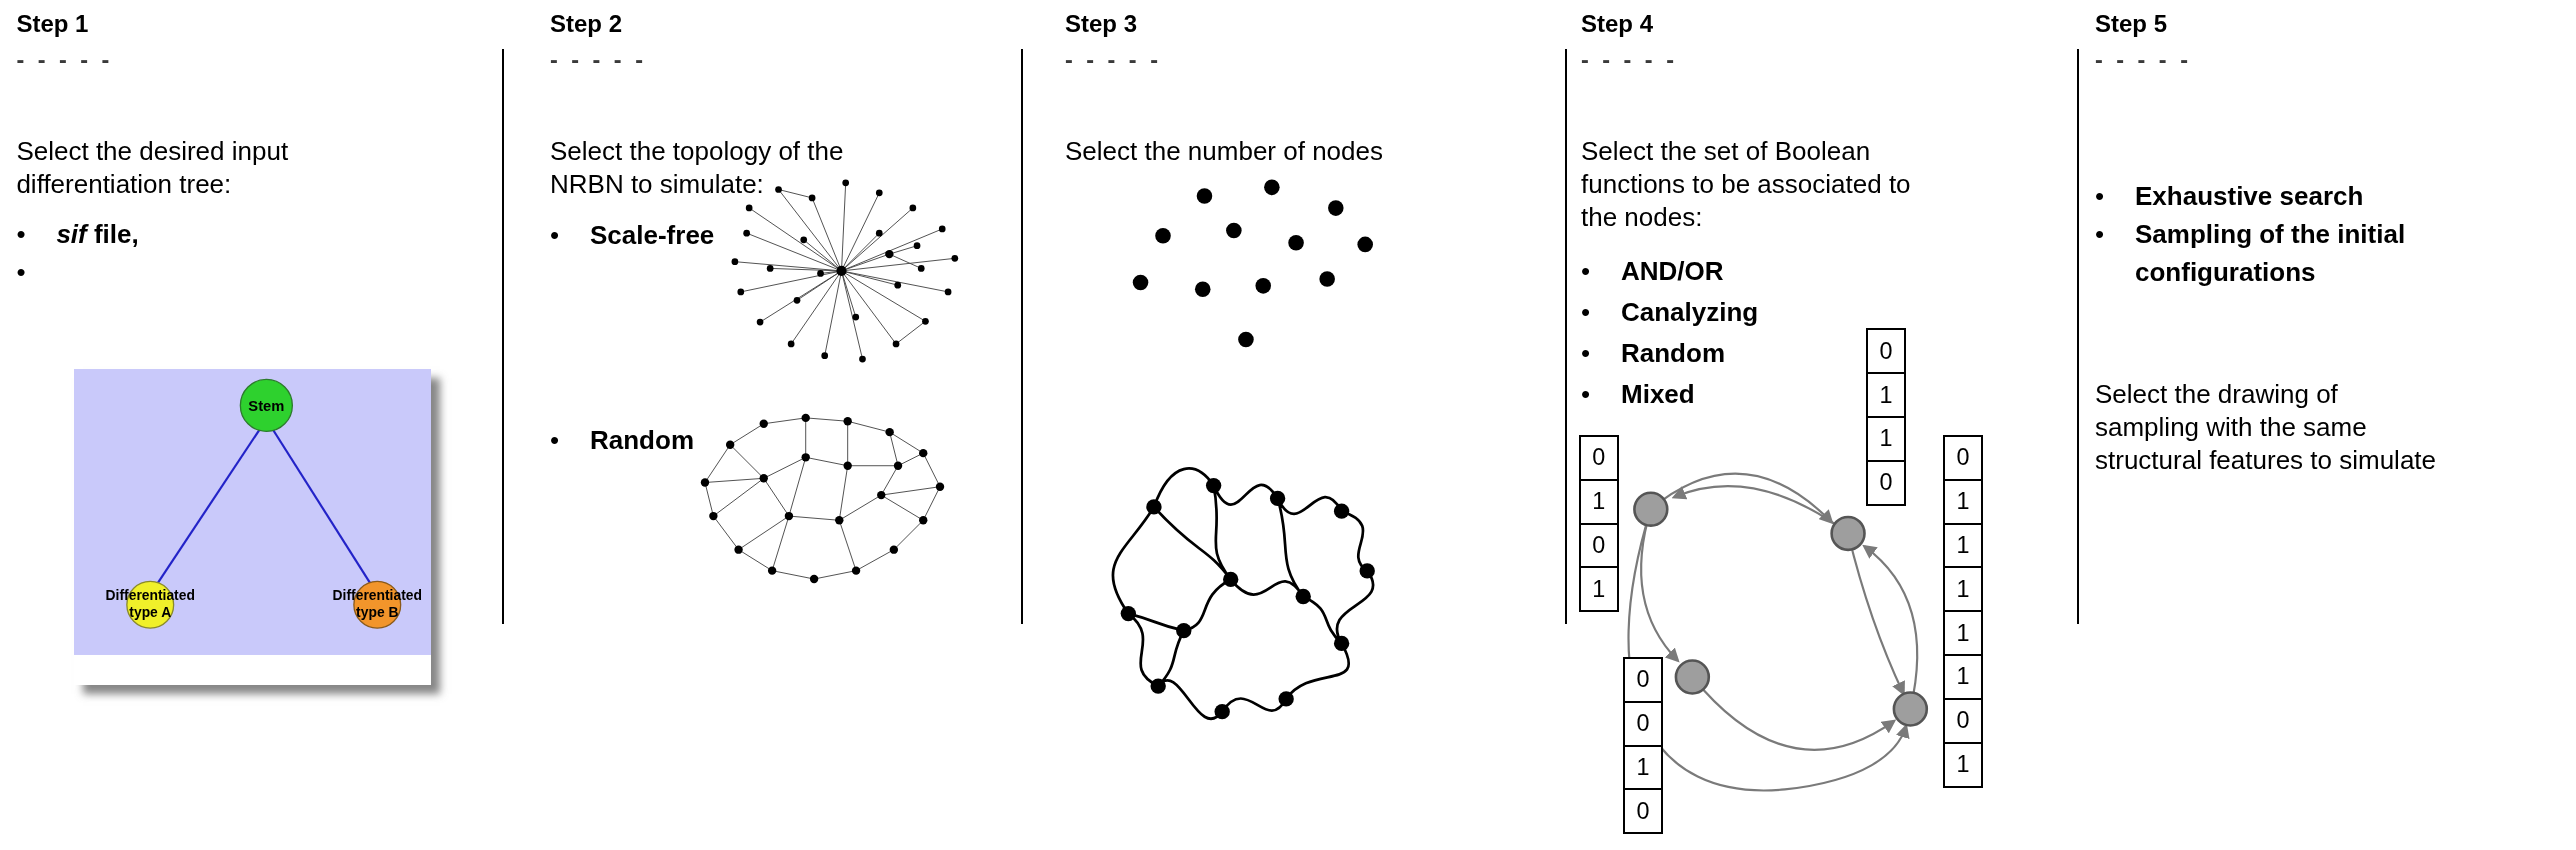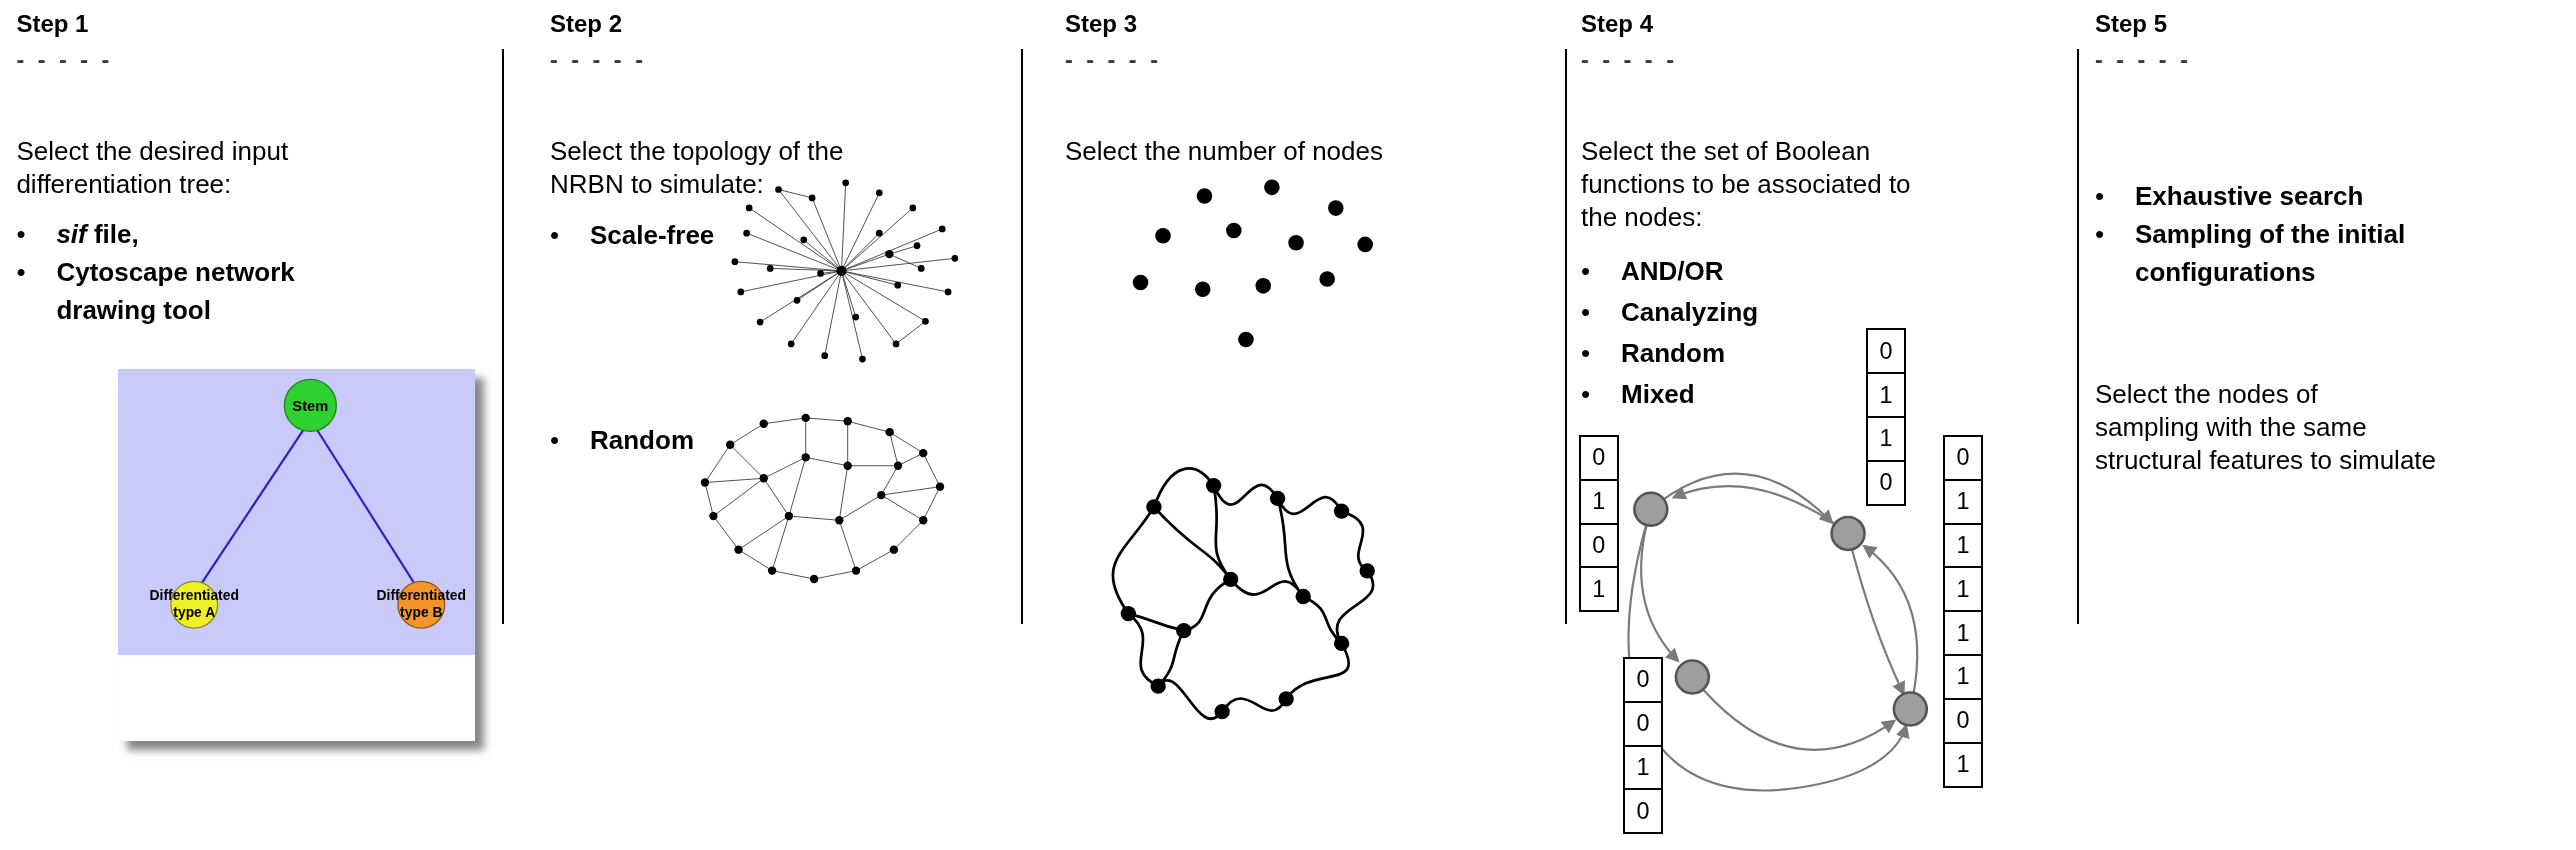--- a/index.html
+++ b/index.html
@@ -11,21 +11,21 @@
   .step-title { font-size:24px; font-weight:700; line-height:1.1; }
   .dashes { font-size:23.4px; font-weight:700; letter-spacing:3.5px; color:#3a3a3a; line-height:1; }
   .para { font-size:26px; line-height:33px; }
   .bullets { font-size:26px; line-height:38px; }
   .bullets-tight { line-height:41px; }
   .bullet-row { display:flex; align-items:flex-start; }
   .bullet-glyph { flex:0 0 40px; width:40px; }
   .bullet-text { display:block;font-weight:bold; }
   i { font-style:italic; }
   b { font-weight:400; }
-  .tree-panel { width:357px; height:372px; box-shadow:8.7px 8.7px 7.8px rgba(95,95,95,0.75);margin-left:44px; }
+  .tree-panel { width:357px; height:316px; box-shadow:8.7px 8.7px 7.8px rgba(95,95,95,0.75); }
   .ttable { position:absolute; display:flex; flex-direction:column; }
   .tcell { width:40px; height:46px; background:#fff; border:2.2px solid #000;
            display:flex; align-items:center; justify-content:center;
            font-size:23.4px; line-height:1; }
   .tcell + .tcell { margin-top:-2.2px; }
   svg { display:block; }
 </style>
 </head>
 <body>
 
@@ -44,21 +44,20 @@
     <b>differentiation tree</b><span>:</span>
   </div>
 
   <div class="abs bullets" style="left:16.4px;top:215px;width:363px">
     <div class="bullet-row">
       <span class="bullet-glyph">•</span>
       <span class="bullet-text"><i>sif</i><span> file,</span></span>
     </div>
     <div class="bullet-row">
       <span class="bullet-glyph">•</span>
-      <span class="bullet-text" style="width:260px">Cytoscape network drawing tool</span>
     </div>
   </div>
 
   <div class="abs tree-panel" style="left:74px;top:369px">
     <svg width="357" height="286" viewBox="0 0 412 330">
       <rect x="0" y="0" width="412" height="330" fill="#c9c9fa"></rect>
       <g stroke-width="2.5">
         <line x1="222" y1="58" x2="88" y2="260" stroke="#2323c8"></line>
         <line x1="222" y1="58" x2="350" y2="260" stroke="#2323c8"></line>
       </g>
@@ -321,19 +320,19 @@
       <span class="bullet-glyph">•</span>
       <span class="bullet-text">Exhaustive search</span>
     </div>
     <div class="bullet-row">
       <span class="bullet-glyph">•</span>
       <span class="bullet-text" style="width:312px">Sampling of the initial configurations</span>
     </div>
   </div>
 
   <div class="abs para" style="left:2095px;top:378px;width:485px">
-    <span>Select the </span><b>nodes of</b><br>
+    <span>Select the </span><b>drawing of</b><br>
     <b>sampling</b><span> with the same</span><br>
     <span>structural features to simulate</span>
   </div>
 
 </div>
 
 
 </body></html>

